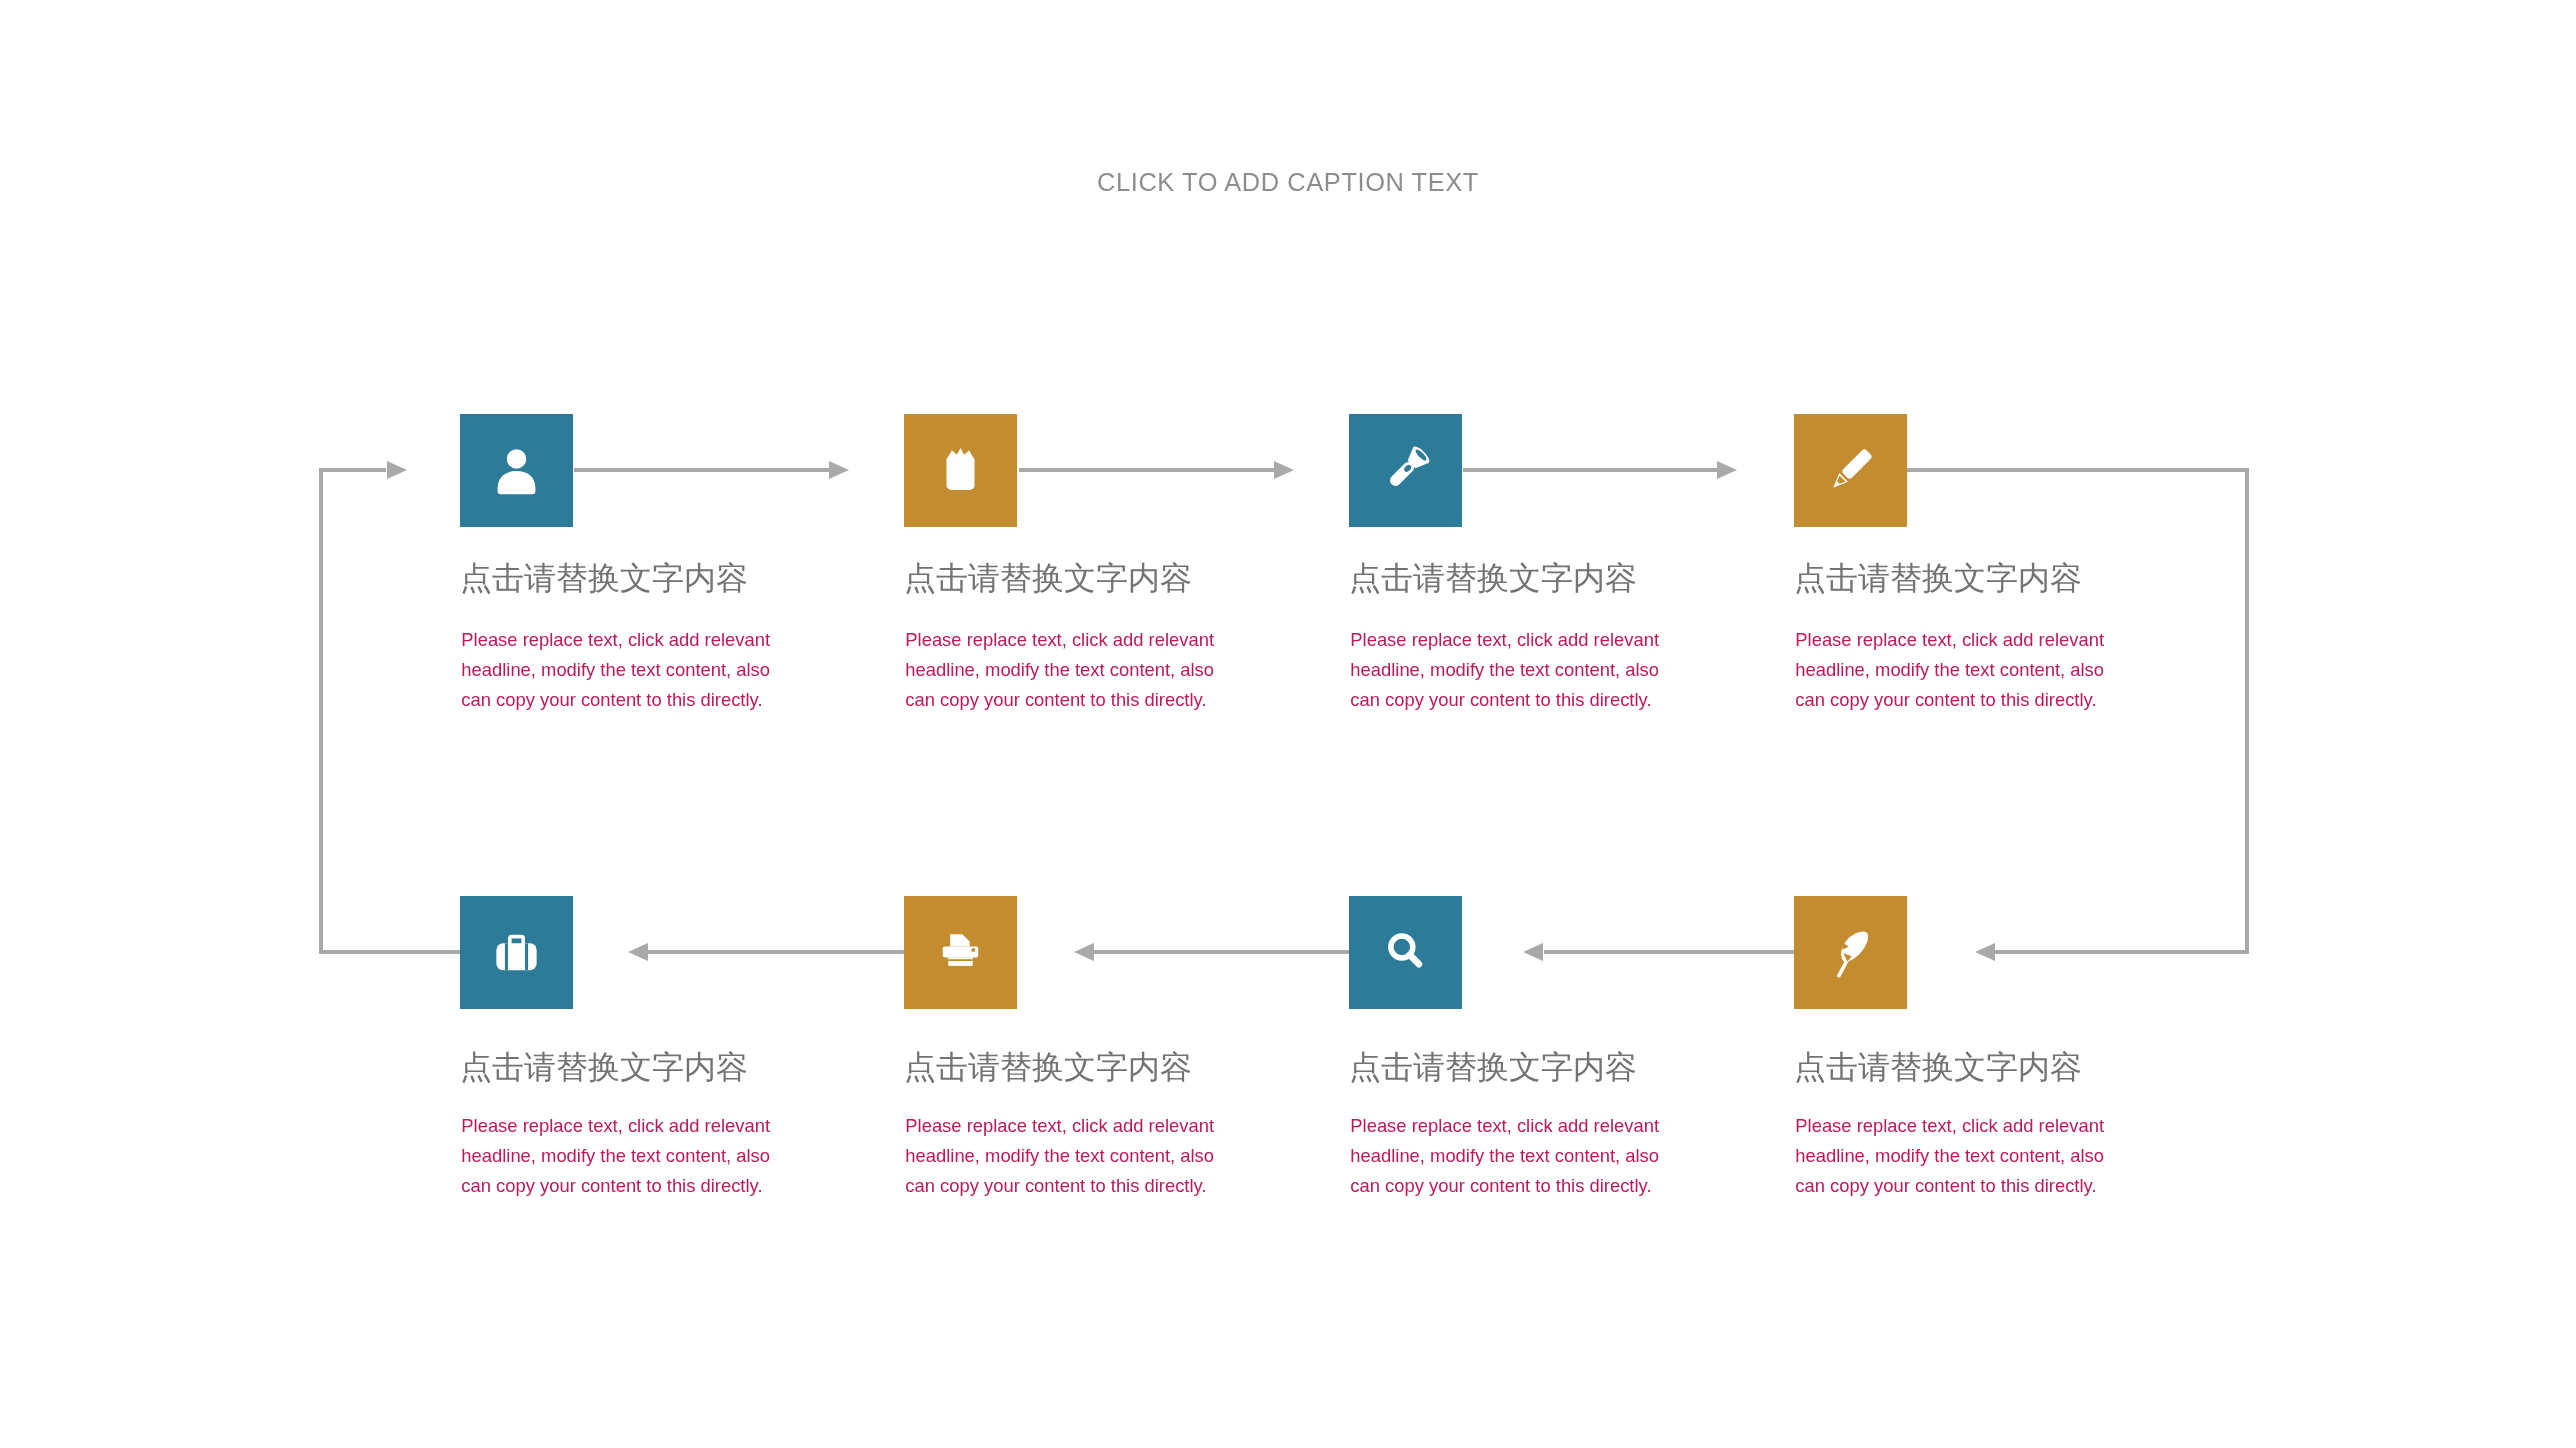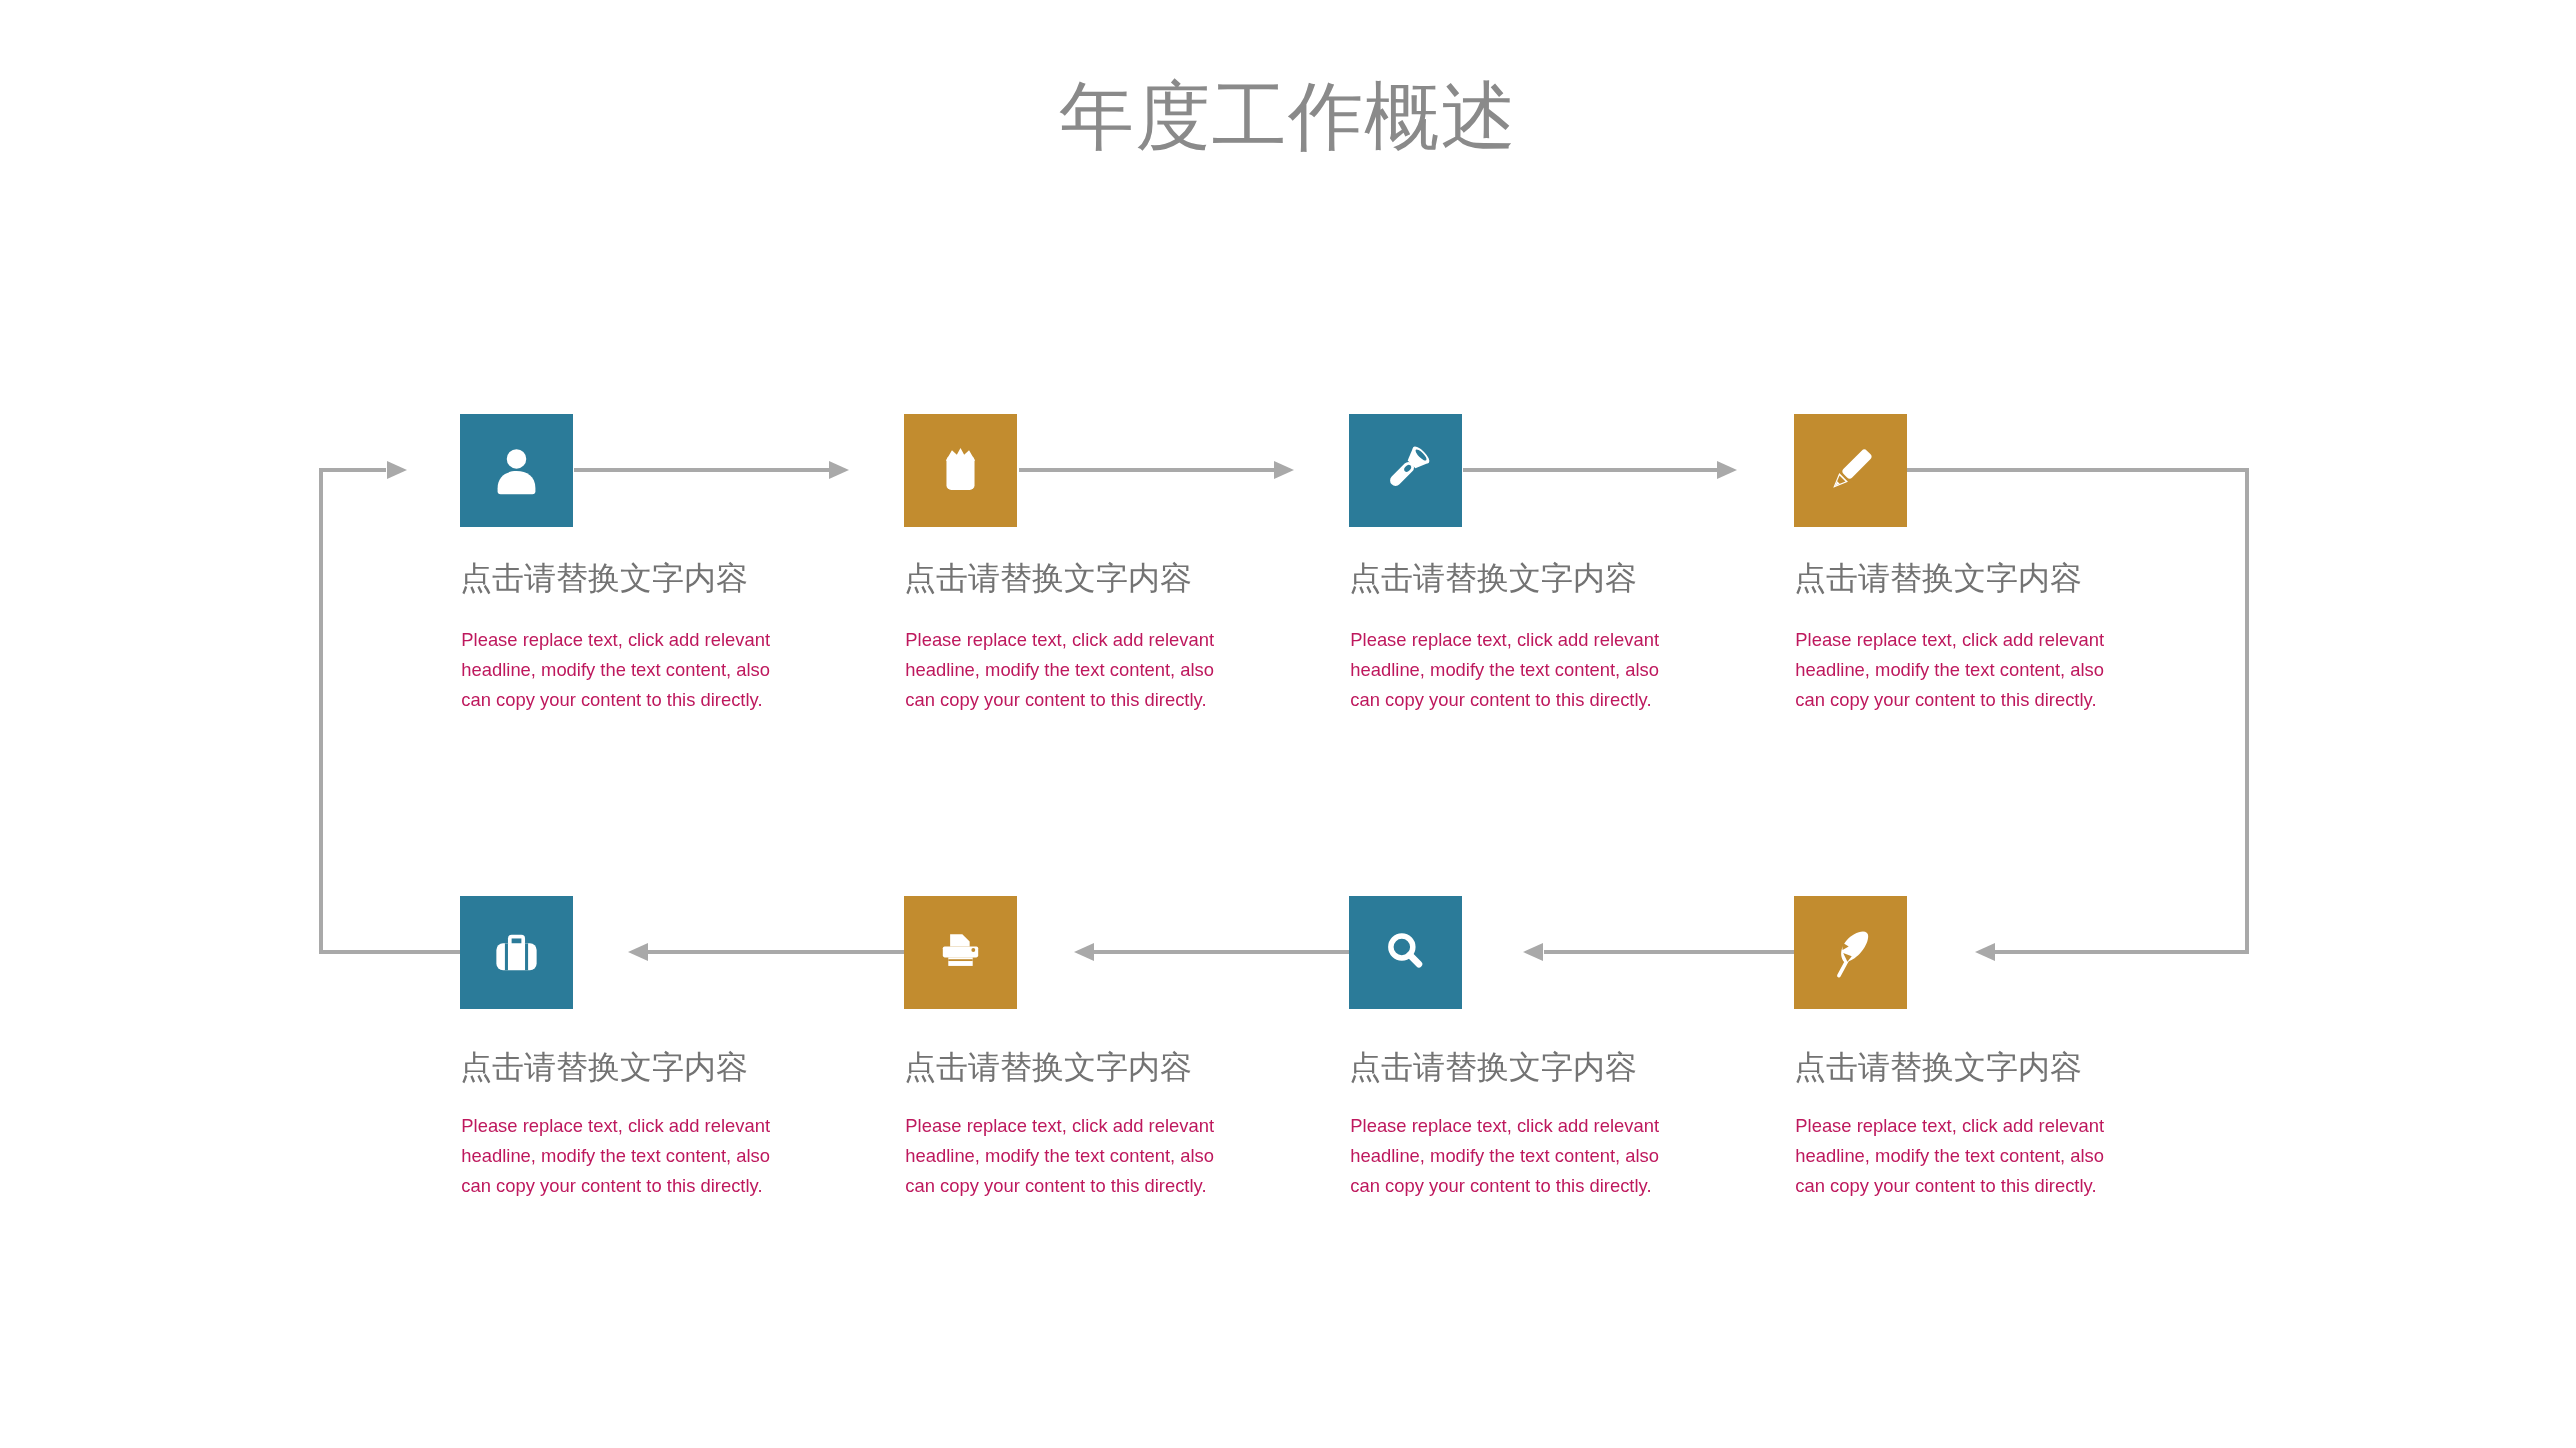--- a/index.html
+++ b/index.html
@@ -33,21 +33,21 @@
   .item-body{position:absolute;left:1.3px;width:355px;}
   .r1 .item-body{top:211px;}
   .r2 .item-body{top:215px;}
   .body-line{font-size:18.4px;line-height:30px;color:#be185d;white-space:nowrap;text-align:left;}
 </style>
 </head>
 <body>
 
 <div class="slide">
 
-  <div class="title">年度工作概述</div>
+  <div class="subtitle">CLICK TO ADD CAPTION TEXT</div>
 
   <div class="hline" style="left:319px;top:468px;width:67px;"></div>
   <div class="ah right" style="left:387px;top:461px;"></div>
 
   <div class="hline" style="left:574px;top:468px;width:256px;"></div>
   <div class="ah right" style="left:829px;top:461px;"></div>
 
   <div class="hline" style="left:1019px;top:468px;width:255px;"></div>
   <div class="ah right" style="left:1274px;top:461px;"></div>
 

